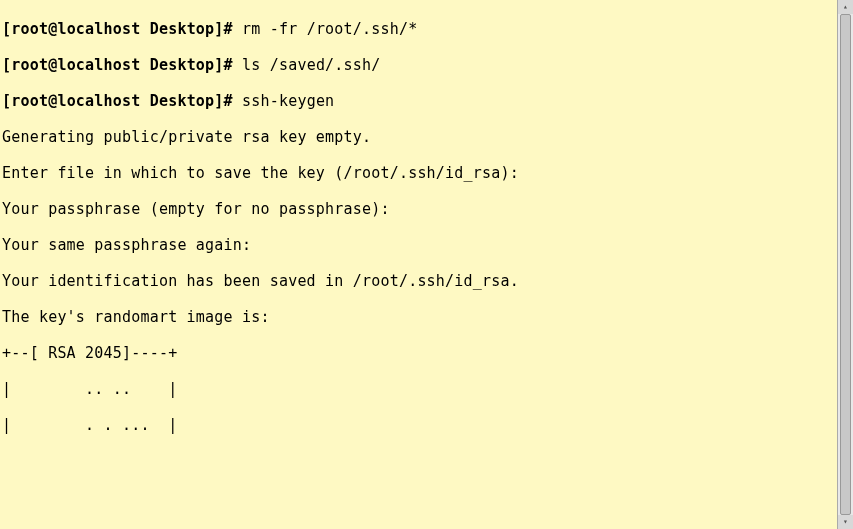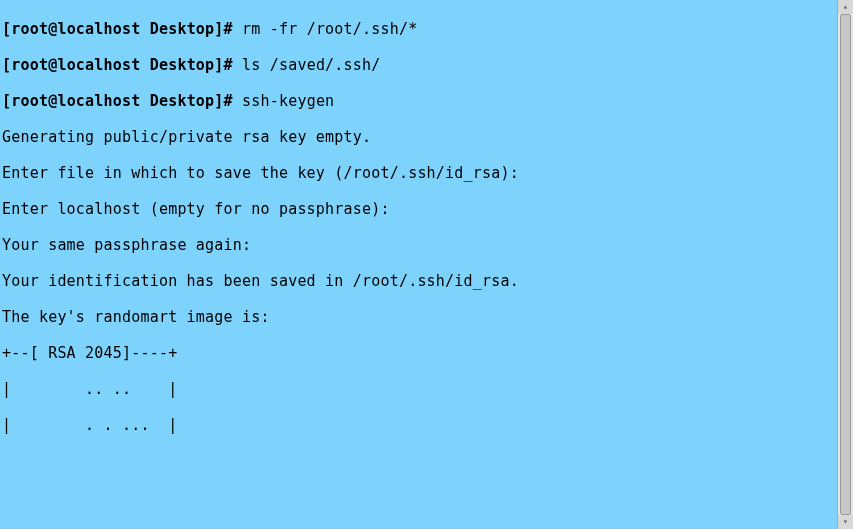--- a/index.html
+++ b/index.html
@@ -9,21 +9,21 @@
     }
     body {
       background: #fff;
       font-family: "DejaVu Sans Mono", "Liberation Mono", monospace;
       display: flex;
       width: 853px;
       height: 529px;
       overflow: hidden;
     }
     .terminal {
-      background: #7dd3fc;
+      background: #fef9c3;
       color: #000;
       font-size: 15px;
       line-height: 18px;
       padding: 2px 9px 0 2px;
       white-space: pre;
       flex: 1;
       overflow: hidden;
       letter-spacing: 0.2px;
     }
     .prompt-line {
@@ -64,21 +64,21 @@
   </style>
 </head>
 <body>
 
 <div class="terminal">
 <div class="prompt-line"><span class="bold">[<span>root</span>@<span>localhost</span> <span>Desktop</span>]<span>#</span></span><span> </span><span>rm -fr /root/.ssh/*</span></div>
 <div class="prompt-line"><span class="bold">[<span>root</span>@<span>localhost</span> <span>Desktop</span>]<span>#</span></span><span> </span><span>ls /saved/.ssh/</span></div>
 <div class="prompt-line"><span class="bold">[<span>root</span>@<span>localhost</span> <span>Desktop</span>]<span>#</span></span><span> </span><span>ssh-keygen</span></div>
 <div>Generating public/private rsa key empty.</div>
 <div>Enter file in which to save the key (/root/.ssh/id_rsa):</div>
-<div>Enter localhost (empty for no passphrase):</div>
+<div>Your passphrase (empty for no passphrase):</div>
 <div>Your same passphrase again:</div>
 <div>Your identification has been saved in /root/.ssh/id_rsa.</div>
 <div>The key's randomart image is:</div>
 <div>+--[ RSA 2045]----+</div>
 <div>|        .. ..    |</div>
 <div>|        . . ...  |</div>
 
 
 
 

